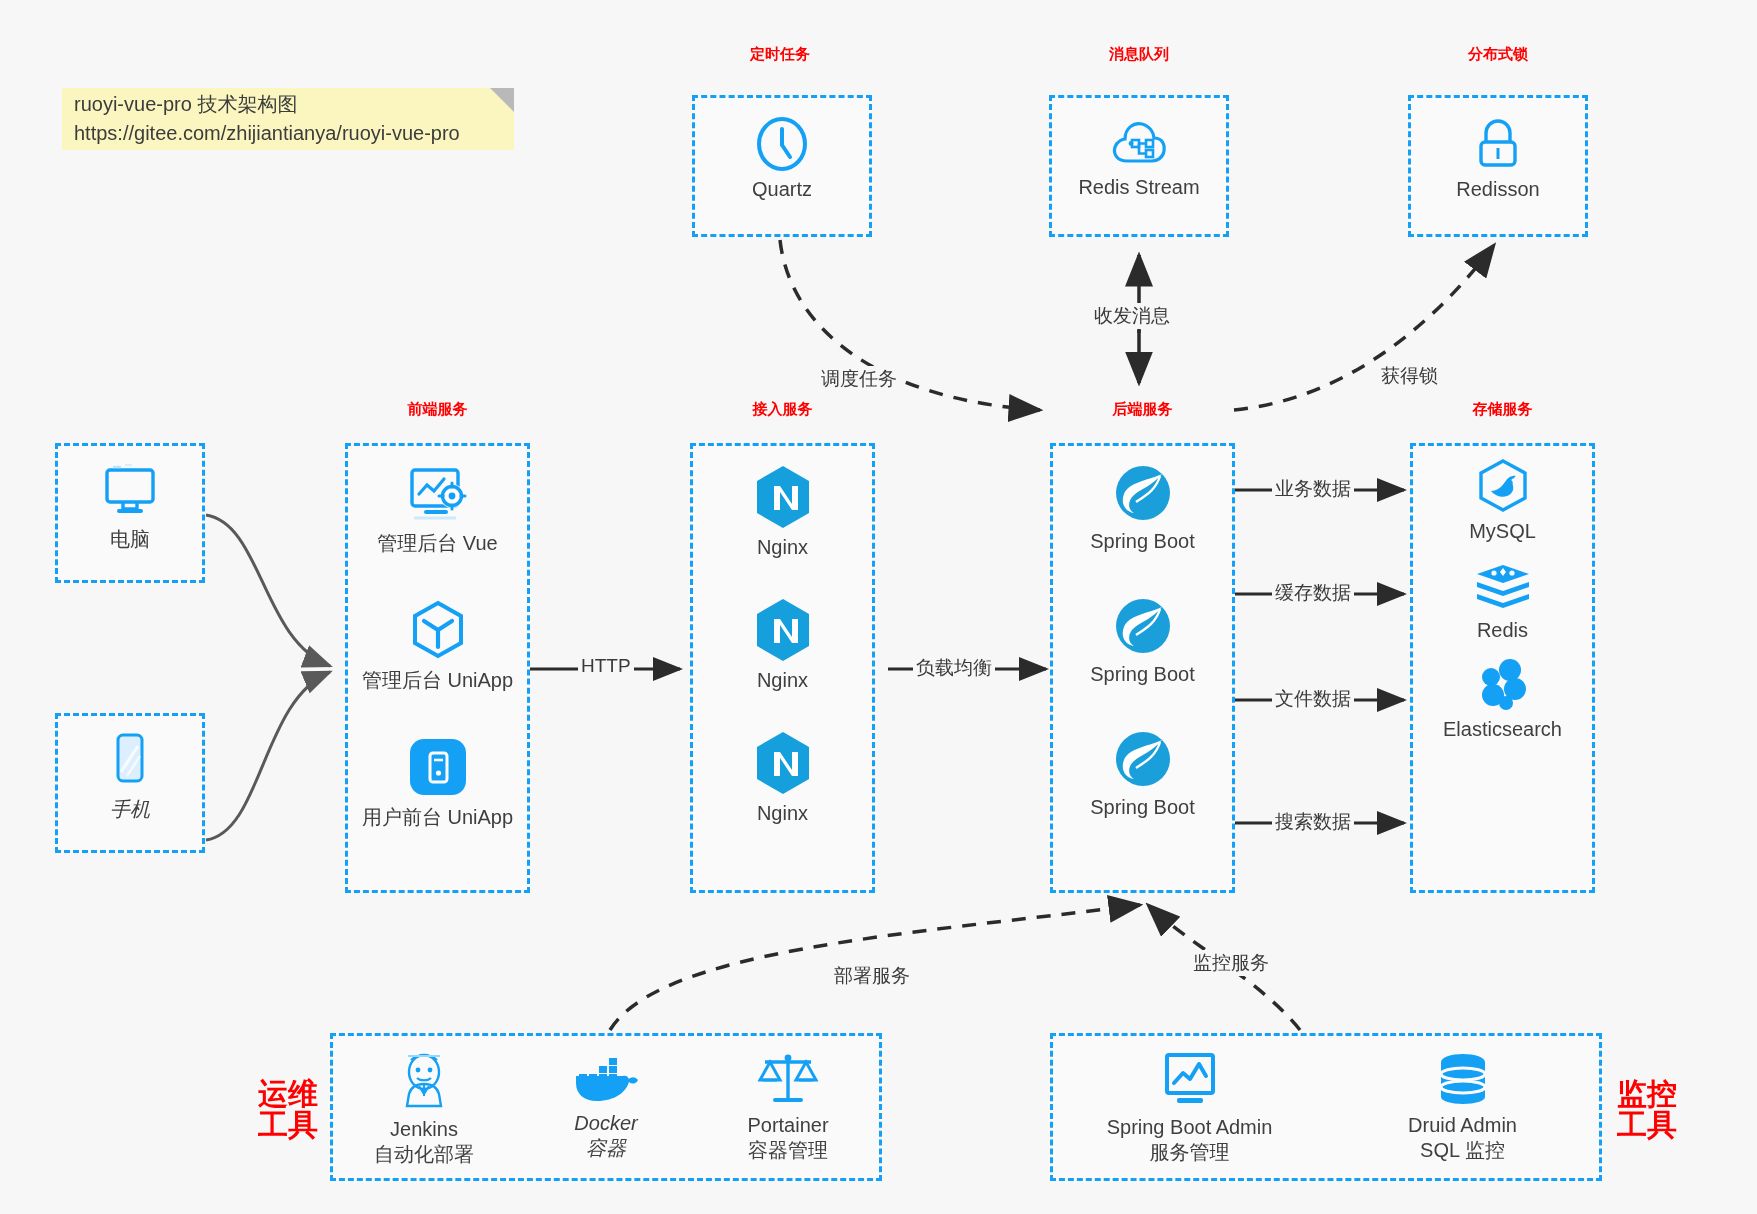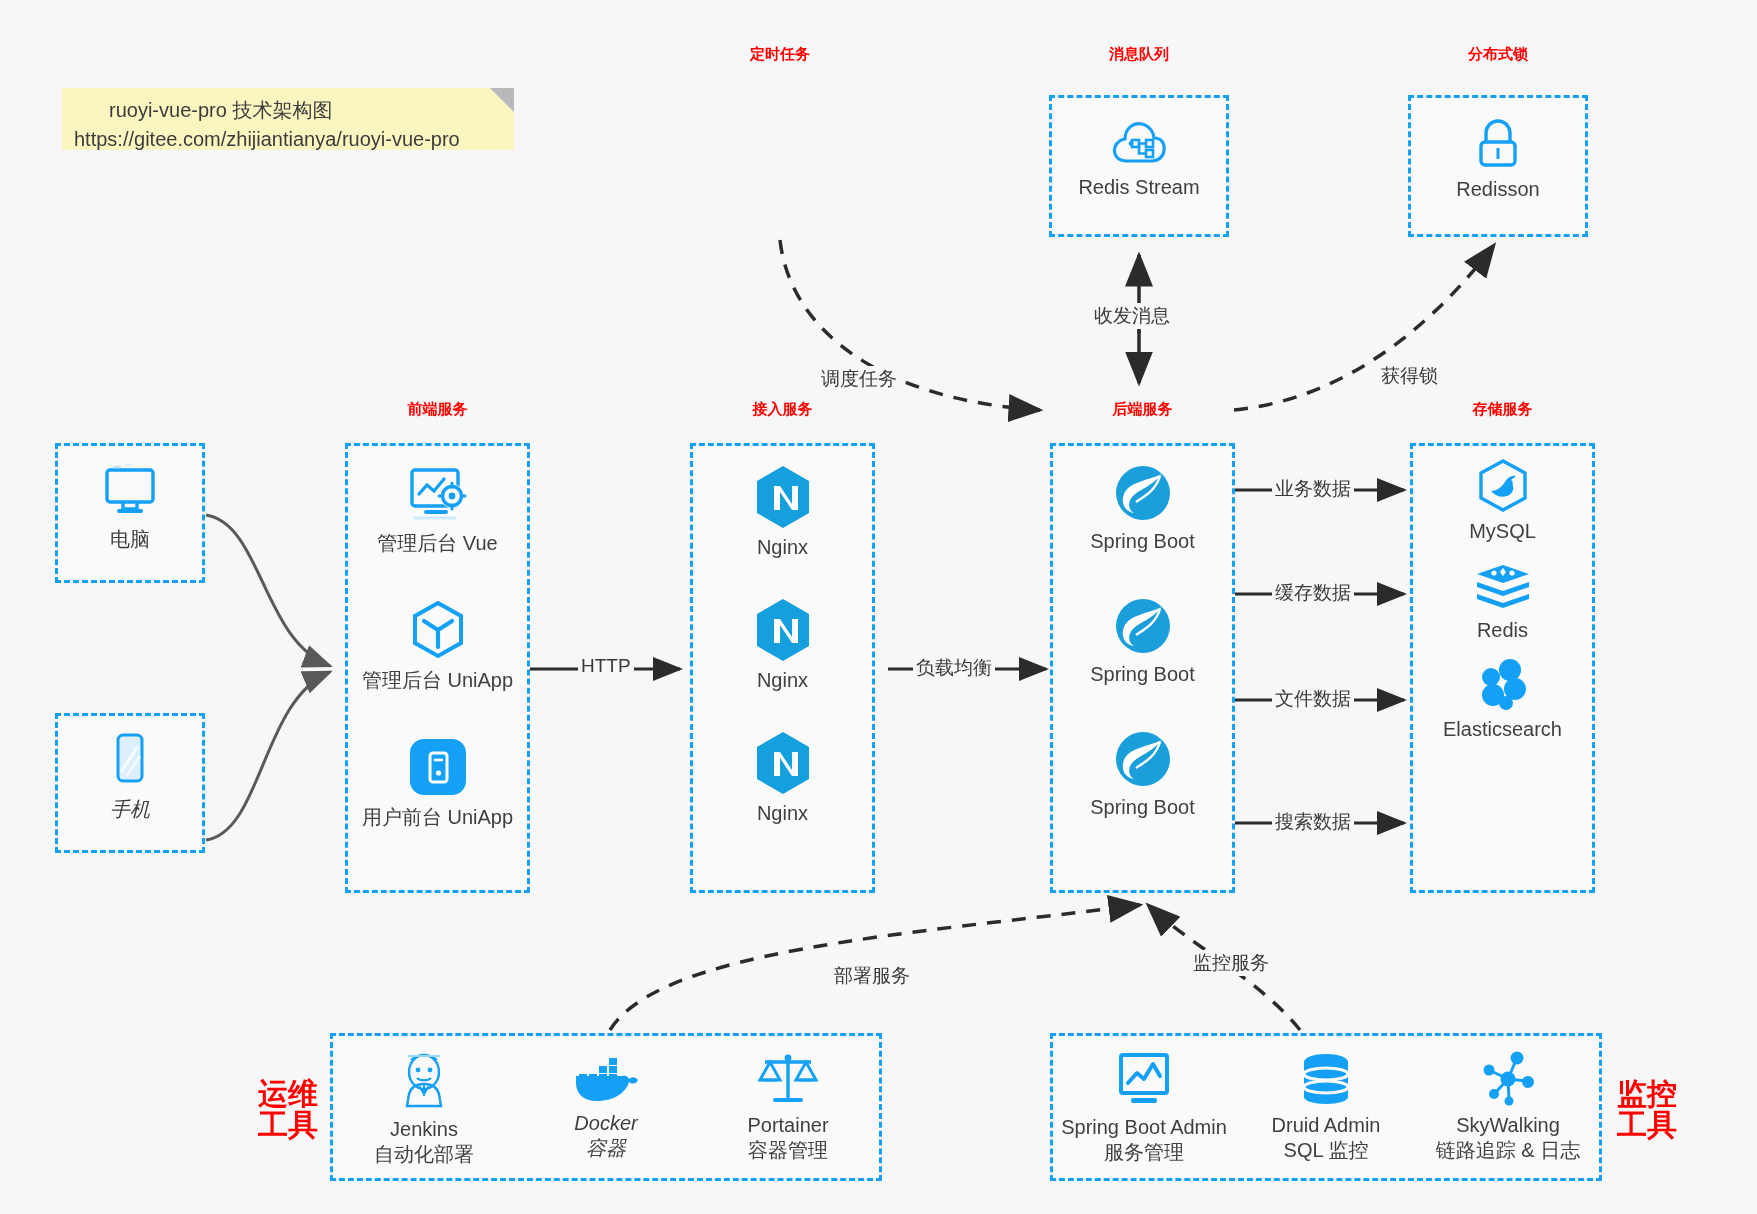--- a/index.html
+++ b/index.html
@@ -25,21 +25,21 @@
   .note .fold{
     position:absolute; right:0; top:0;
     width:0;height:0;
     border-left:24px solid transparent;
     border-top:24px solid #b9b9b9;
   }
   .note .line{
     font-size:20px;color:#3c3c3c;line-height:29px;
     padding-left:12px;
   }
-  .note .l1{padding-top:8px;margin-left:35px;}
+  .note .l1{padding-top:2px;}
 
   
   .cap{
     color:#ff0000;font-weight:bold;font-size:15px;
     white-space:nowrap;text-align:center;
   }
   .cap-v{
     color:#ff0000;font-weight:bold;font-size:30px;
     line-height:31px;text-align:center;white-space:nowrap;
   }
@@ -109,20 +109,29 @@
     <path d="M1300,1030 C1260,980 1190,945 1148,905" fill="none" stroke="#2b2b2b" stroke-width="3.5" stroke-dasharray="14,11" marker-end="url(#ah)"></path>
   </svg>
 
   <div class="abs note">
     <div class="fold"></div>
     <div class="line l1">ruoyi-vue-pro 技术架构图</div>
     <div class="line">https://gitee.com/zhijiantianya/ruoyi-vue-pro</div>
   </div>
 
   <div class="abs cap" style="left:692px;top:45px;width:176px;">定时任务</div>
+  <div class="abs dbox" style="left:692px;top:95px;width:180px;height:142px;">
+    <div class="node" style="padding-top:18px;">
+      <svg class="ico" width="56" height="56" viewBox="0 0 56 56">
+        <ellipse cx="28" cy="28" rx="23" ry="25" fill="none" stroke="#13a0f5" stroke-width="4"></ellipse>
+        <path d="M28 13 L28 29 L36 41" fill="none" stroke="#13a0f5" stroke-width="4" stroke-linecap="round"></path>
+      </svg>
+      <div class="lbl">Quartz</div>
+    </div>
+  </div>
 
   <div class="abs cap" style="left:1049px;top:45px;width:180px;">消息队列</div>
   <div class="abs dbox" style="left:1049px;top:95px;width:180px;height:142px;">
     <div class="node" style="padding-top:18px;">
       <svg class="ico" width="58" height="54" viewBox="0 0 58 54">
         <path d="M17 45 C7 45 3 38 5 31 C7 25 13 23 15 23 C15 12 24 6 32 8 C40 10 44 17 44 22 C52 22 55 28 54 35 C53 42 47 45 42 45 Z" fill="none" stroke="#13a0f5" stroke-width="3.2"></path>
         <rect x="22" y="24" width="7" height="7" fill="none" stroke="#13a0f5" stroke-width="2.6"></rect>
         <rect x="36" y="24" width="7" height="7" fill="none" stroke="#13a0f5" stroke-width="2.6"></rect>
         <rect x="36" y="34" width="7" height="7" fill="none" stroke="#13a0f5" stroke-width="2.6"></rect>
         <path d="M29 27.5 L36 27.5 M29 27.5 L29 37.5 L36 37.5" fill="none" stroke="#13a0f5" stroke-width="2.6"></path>
@@ -359,39 +368,20 @@
         <ellipse cx="29" cy="10" rx="22" ry="8" fill="#13a0f5"></ellipse>
         <path d="M7 10 L7 20 C7 24 17 27 29 27 C41 27 51 24 51 20 L51 10" fill="#13a0f5"></path>
         <path d="M7 23 L7 33 C7 37 17 40 29 40 C41 40 51 37 51 33 L51 23" fill="#13a0f5"></path>
         <path d="M7 36 L7 45 C7 49 17 52 29 52 C41 52 51 49 51 45 L51 36" fill="#13a0f5"></path>
         <ellipse cx="29" cy="22" rx="22" ry="6" fill="none" stroke="#fafafa" stroke-width="3.2"></ellipse>
         <ellipse cx="29" cy="35" rx="22" ry="6" fill="none" stroke="#fafafa" stroke-width="3.2"></ellipse>
       </svg>
       <div class="lbl">Druid Admin</div>
       <div class="lbl2">SQL 监控</div>
     </div>
-    <div class="node" style="padding-top:14px;width:200px;">
-      <svg class="ico" width="60" height="58" viewBox="0 0 60 58">
-        <g stroke="#13a0f5" stroke-width="3">
-          <line x1="30" y1="29" x2="38" y2="10"></line>
-            <line x1="30" y1="29" x2="13" y2="21"></line>
-          <line x1="30" y1="29" x2="48" y2="31"></line>
-            <line x1="30" y1="29" x2="18" y2="42"></line>
-          <line x1="30" y1="29" x2="31" y2="49"></line>
-        </g>
-        <circle cx="30" cy="29" r="7.5" fill="#13a0f5"></circle>
-        <circle cx="39" cy="8" r="6.5" fill="#13a0f5"></circle>
-        <circle cx="11" cy="20" r="5.5" fill="#13a0f5"></circle>
-        <circle cx="50" cy="32" r="6" fill="#13a0f5"></circle>
-        <circle cx="16" cy="44" r="5" fill="#13a0f5"></circle>
-        <circle cx="31" cy="51" r="4.5" fill="#13a0f5"></circle>
-      </svg>
-      <div class="lbl">SkyWalking</div>
-      <div class="lbl2">链路追踪 &amp; 日志</div>
-    </div>
   </div>
   <div class="abs cap-v" style="left:1612px;top:1078px;width:70px;">
     <div>监控</div>
     <div>工具</div>
   </div>
 
   <div class="abs elabel" style="left:578px;top:655px;">HTTP</div>
   <div class="abs elabel" style="left:913px;top:655px;">负载均衡</div>
   <div class="abs elabel" style="left:1272px;top:476px;">业务数据</div>
   <div class="abs elabel" style="left:1272px;top:580px;">缓存数据</div>

